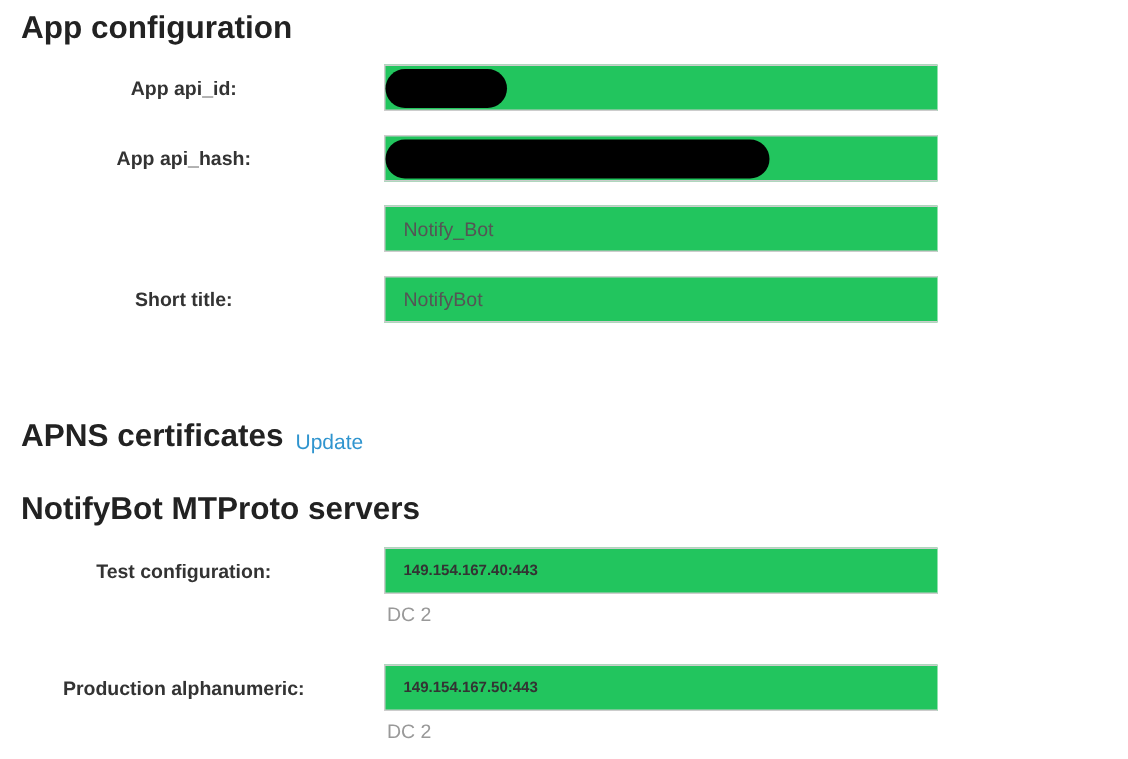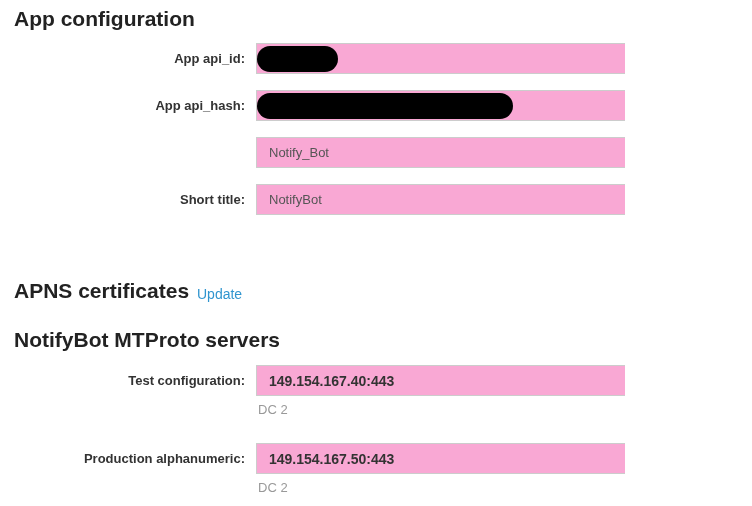--- a/index.html
+++ b/index.html
@@ -11,34 +11,34 @@
     overflow:hidden;
   }
   .heading{
     position:absolute;left:14px;margin:0;
     font-size:21px;font-weight:bold;color:#222;
     line-height:24px;white-space:nowrap;
   }
   .row{position:absolute;left:0;width:752px;height:31px;}
   .lbl{
     position:absolute;left:0;top:0;width:245px;
-    text-align:right;font-size:13px;font-weight:bold;color:#333;
+    text-align:center;font-size:13px;font-weight:bold;color:#333;
     line-height:31px;white-space:nowrap;
   }
   .input{
     position:absolute;left:256px;top:0;height:31px;
-    border:1px solid #ccc;background:#f9a8d4;
+    border:1px solid #ccc;background:#22c55e;
     font-family:"Liberation Sans",sans-serif;
     font-size:13px;color:#555;
     padding:0 6px 0 12px;margin:0;
     box-sizing:border-box;outline:none;border-radius:0;
   }
   .w-short{width:400px;}
   .w-long{width:458px;}
-  .ip{font-weight:bold;font-size:14px;color:#333;}
+  .ip{font-weight:bold;font-size:10px;color:#333;}
   .helper{
     position:absolute;left:258px;
     font-size:13px;color:#999;line-height:15px;white-space:nowrap;
   }
   .redact{
     position:absolute;background:#000;height:26px;border-radius:13px;
   }
   .redact-1{left:257px;top:46px;width:81px;}
   .redact-2{left:257px;top:93px;width:256px;}
   .lock{position:absolute;left:686px;width:13px;height:15px;}

